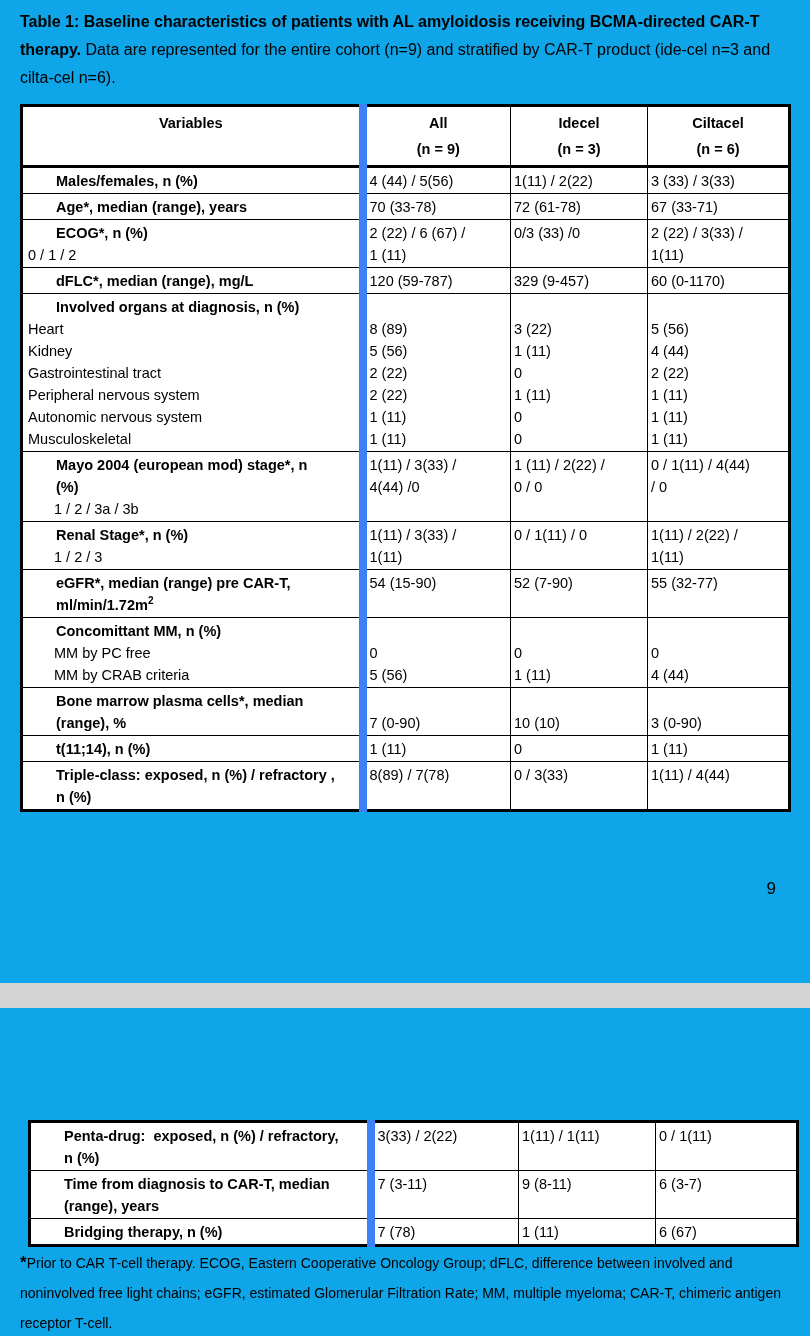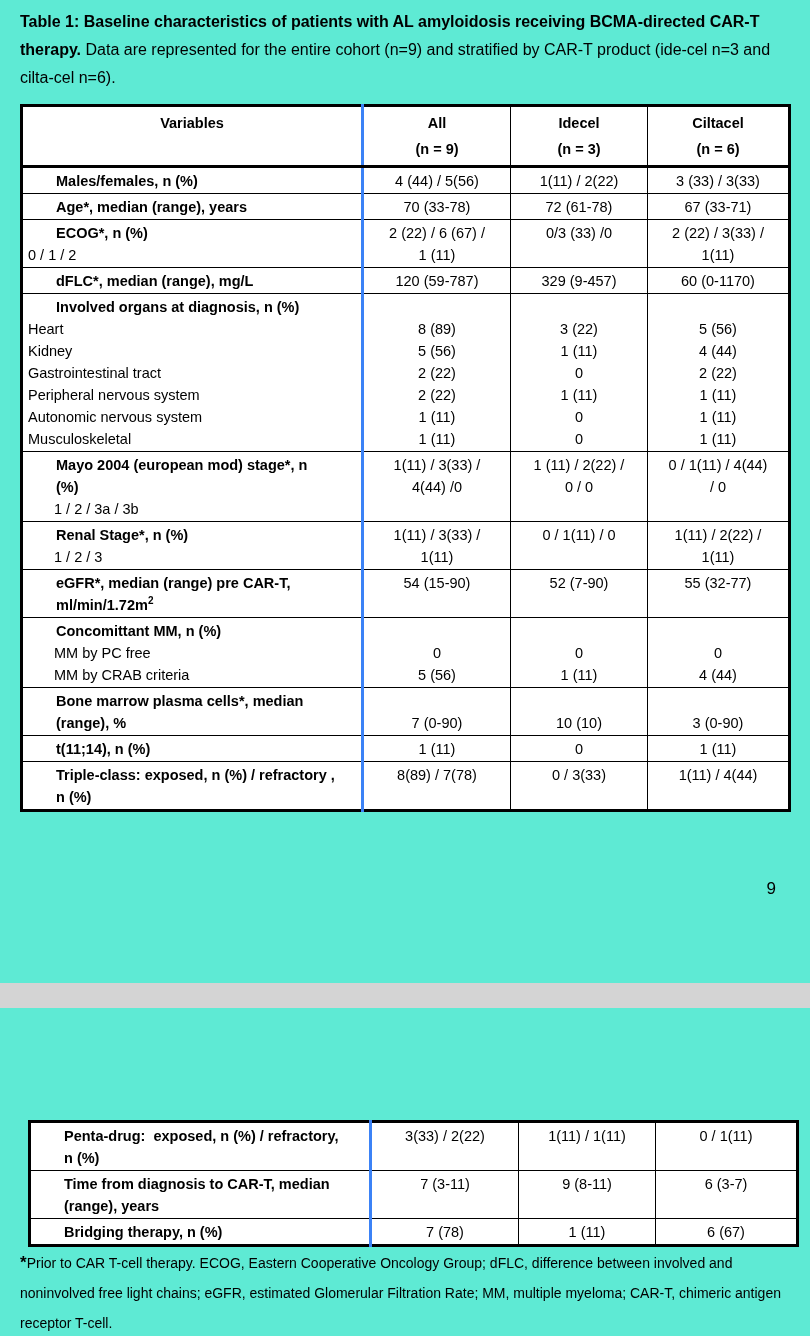--- a/index.html
+++ b/index.html
@@ -6,21 +6,21 @@
   html, body { background: #ffffff; }
   body {
     font-family: "Liberation Sans", sans-serif;
     color: #000;
     width: 810px;
   }
   .page {
     position: relative;
     width: 810px;
     height: 1336px;
-    background: #5eead4;
+    background: #0ea5e9;
     overflow: hidden;
   }
   .caption {
     position: absolute;
     top: 8px; left: 20px;
     width: 772px;
     font-size: 16px;
     line-height: 28px;
   }
   .caption .b { font-weight: 700; }
@@ -34,30 +34,30 @@
     border: 3px solid #000;
   }
   .t1 { position: absolute; top: 104px; left: 20px; }
   .t2 { position: absolute; top: 1120px; left: 28px; }
   table.dtable td {
     border: 1.5px solid #000;
     vertical-align: top;
     padding: 1.5px 3px;
     overflow: hidden;
   }
-  table.dtable td:first-child { border-right: 3px solid #3b82f6; }
+  table.dtable td:first-child { border-right: 8px solid #3b82f6; }
   table.dtable thead td {
     border-bottom: 3px solid #000;
     font-weight: 700;
     text-align: center;
     padding: 3px 2px;
   }
   table.dtable thead .line { line-height: 26px; min-height: 26px; }
   .label-cell { text-align: left; padding-left: 5px !important; }
-  .value-cell { text-align: center; }
+  .value-cell { text-align: left; }
   .dtable .line { line-height: 22px; min-height: 22px; white-space: pre-wrap; }
   .dtable .line.b { font-weight: 700; margin-left: 28px; }
   .dtable .line.ind { padding-left: 26px; }
   .dtable sup { font-size: 10px; vertical-align: super; line-height: 0; }
 
   .pagenum {
     position: absolute;
     top: 878px; right: 34px;
     font-size: 17px;
     line-height: 22px;

